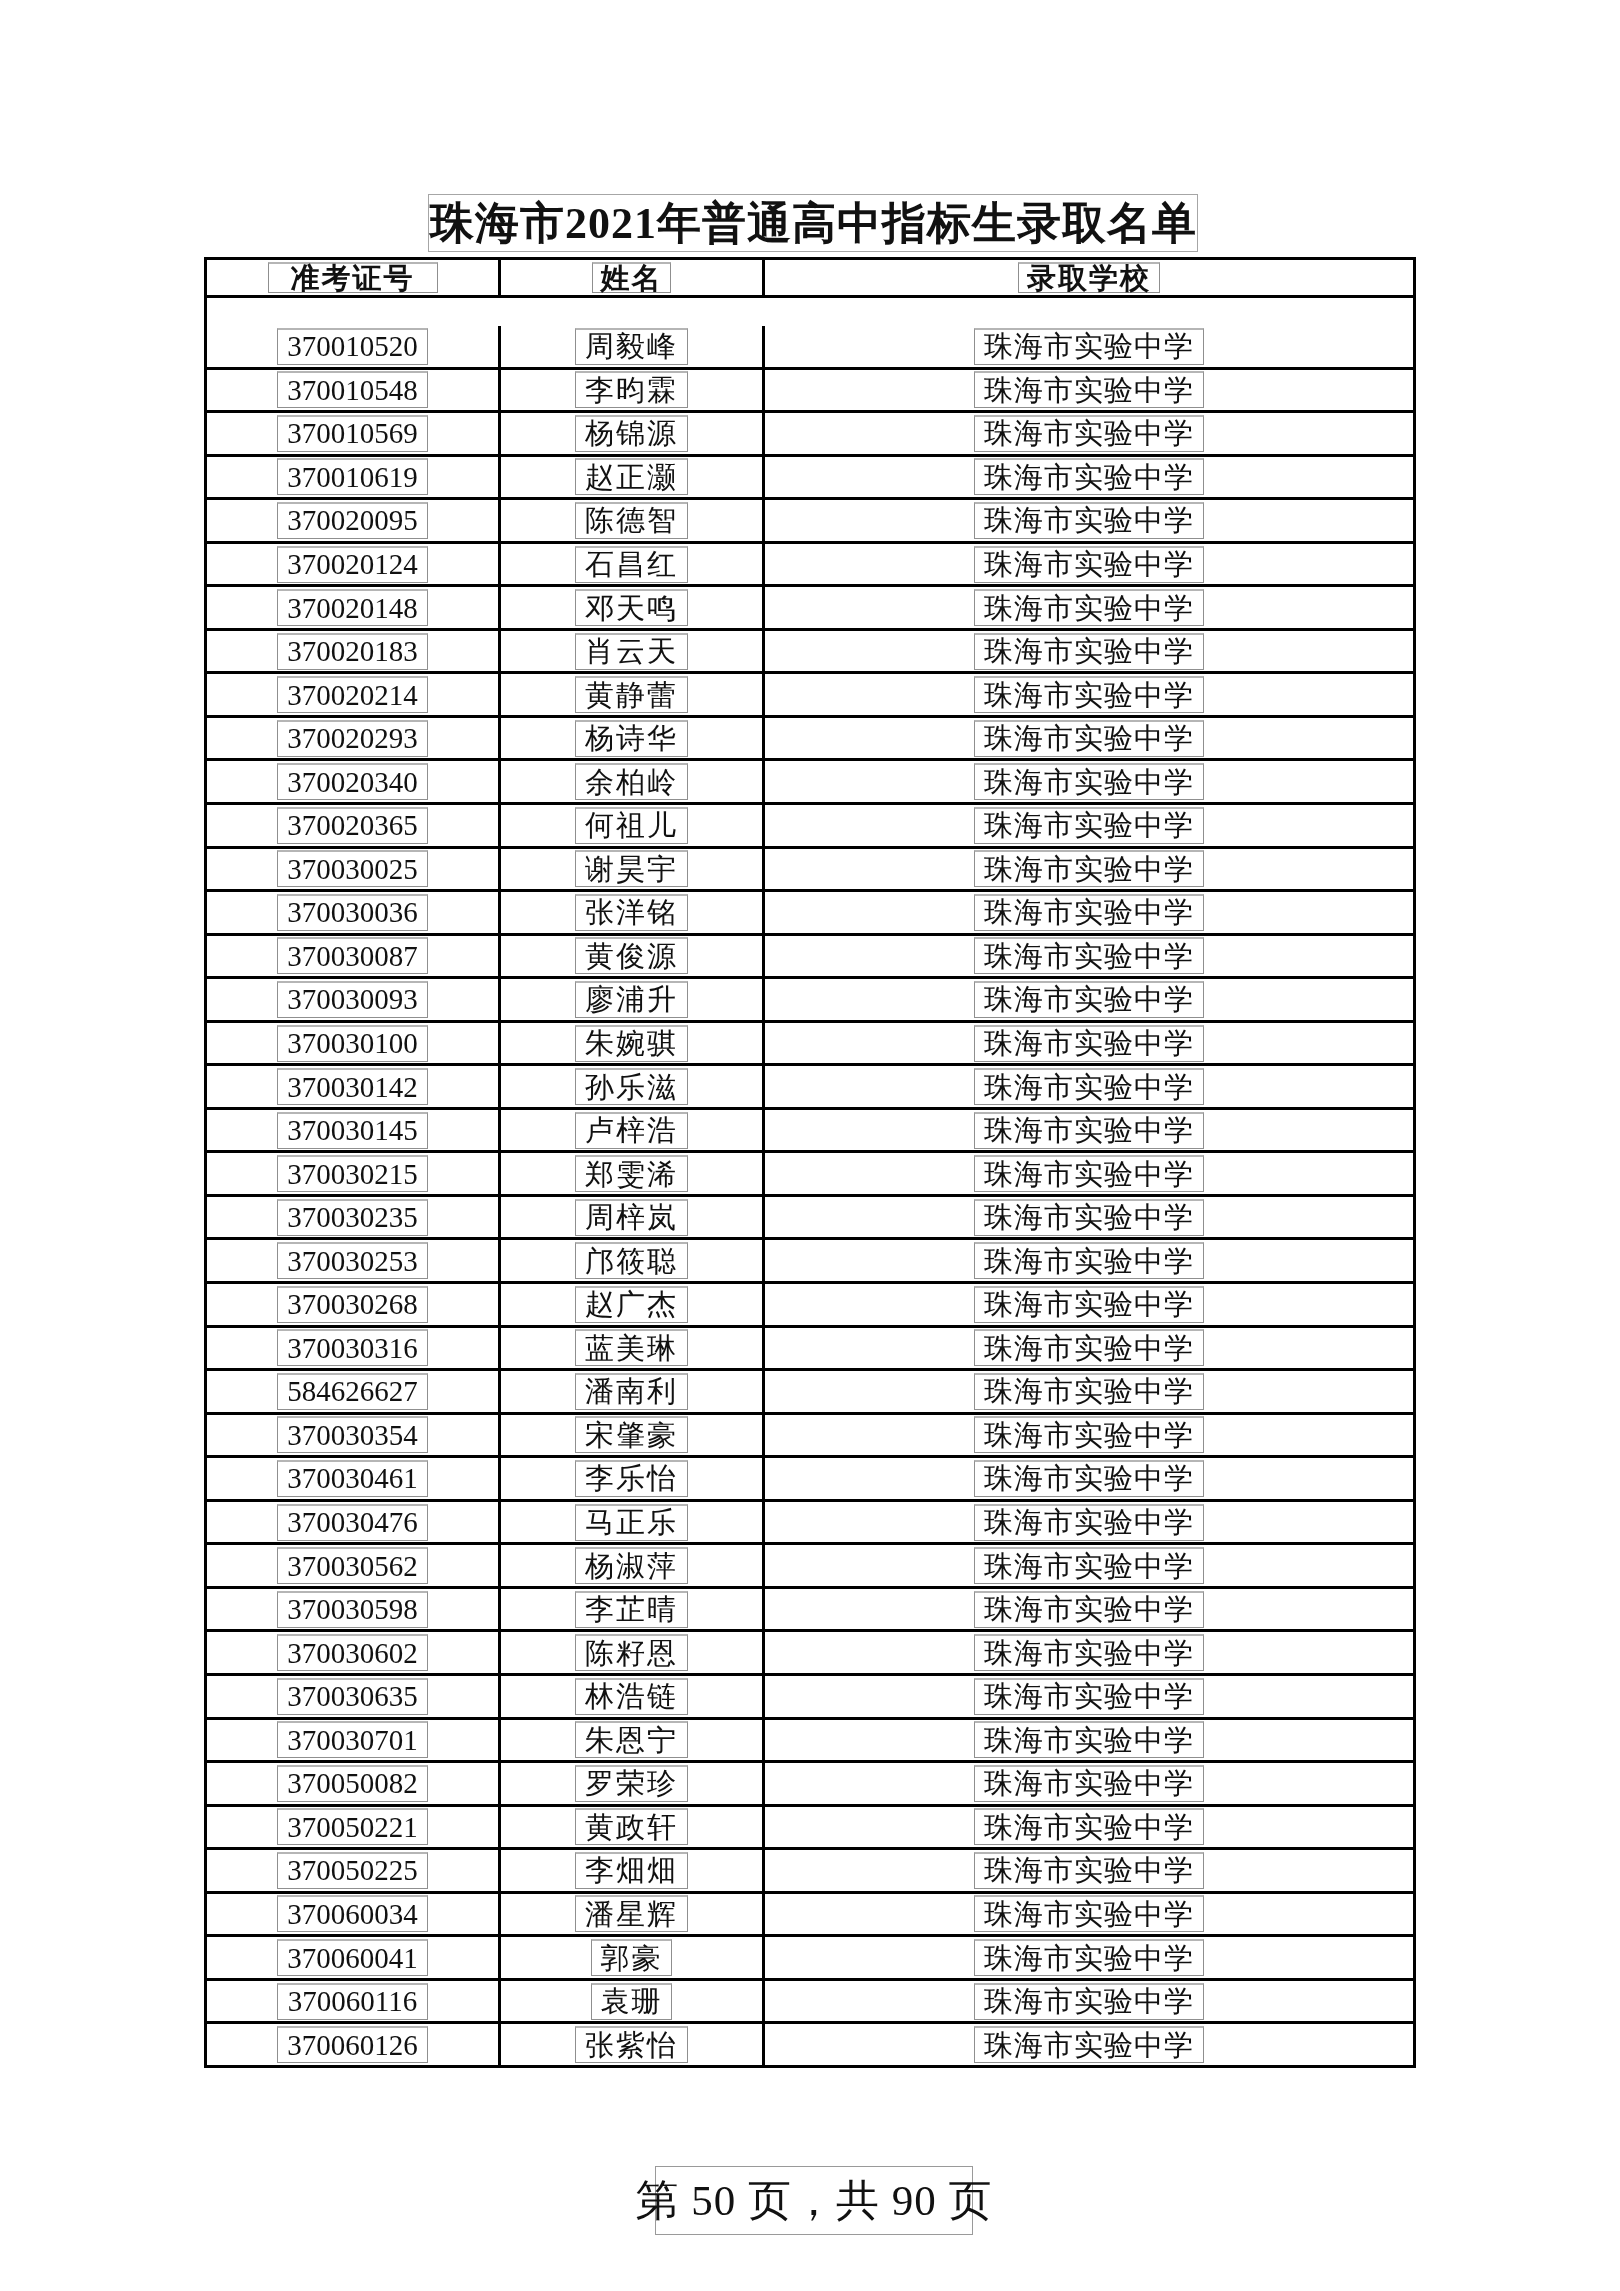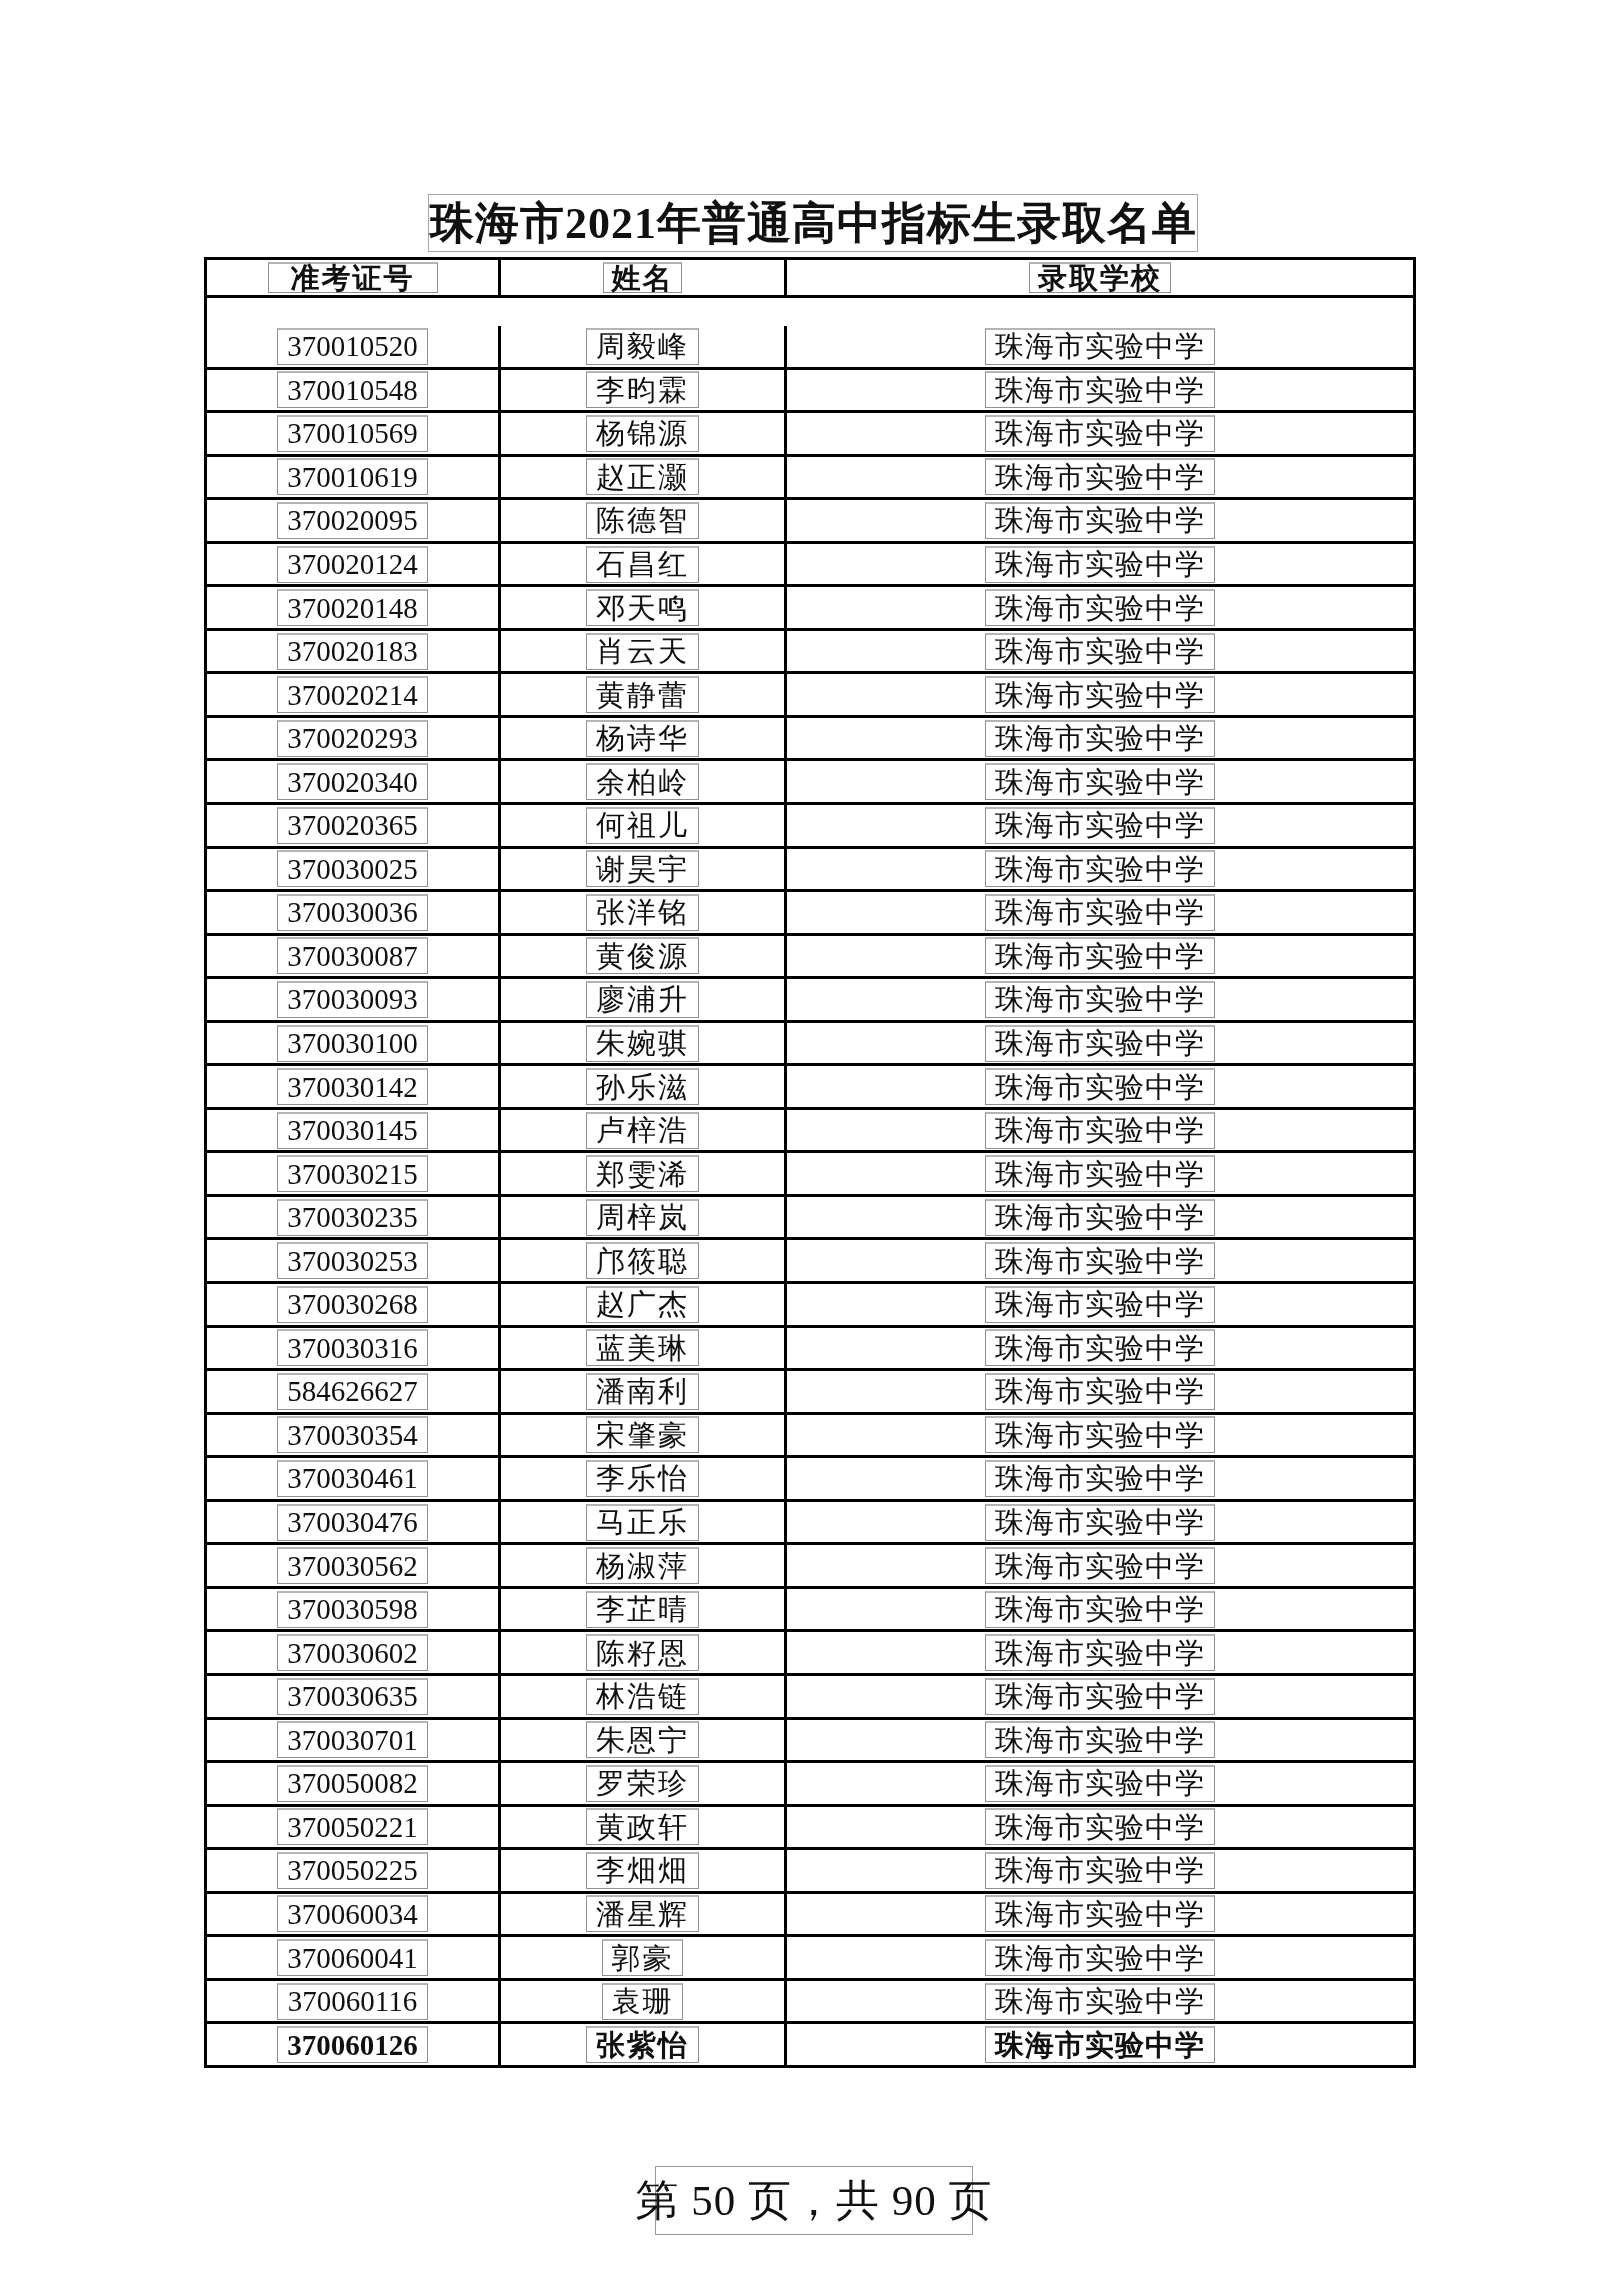--- a/index.html
+++ b/index.html
@@ -22,24 +22,24 @@
     border:3.9px solid #000;box-sizing:border-box;
     display:flex;flex-direction:column;
   }
   .hrow{
     flex:0 0 35px;
     border-bottom:3.9px solid #000;
     display:flex;
   }
   .rows{flex:1 1 auto;display:flex;flex-direction:column;margin-top:28px;}
   .row{flex:1 1 0;border-bottom:3.9px solid #000;display:flex;min-height:0;}
-  .row:last-child{border-bottom:none;font-weight:bold;}
+  .row:last-child{border-bottom:none;}
   .cell{display:flex;align-items:center;justify-content:center;box-sizing:border-box;min-width:0;}
   .col-id{width:294px;border-right:3.9px solid #000;}
-  .col-name{width:286px;border-right:3.9px solid #000;}
+  .col-name{width:264px;border-right:3.9px solid #000;}
   .col-school{flex:1 1 auto;}
   .cellbox{
     display:inline-flex;align-items:center;justify-content:center;
     border:1px solid #8f8f8f;
     border-top:2px solid #b5b5b5;
     background:#fff;
     font-size:29px;line-height:1;
     height:37px;box-sizing:border-box;
     white-space:nowrap;
   }

